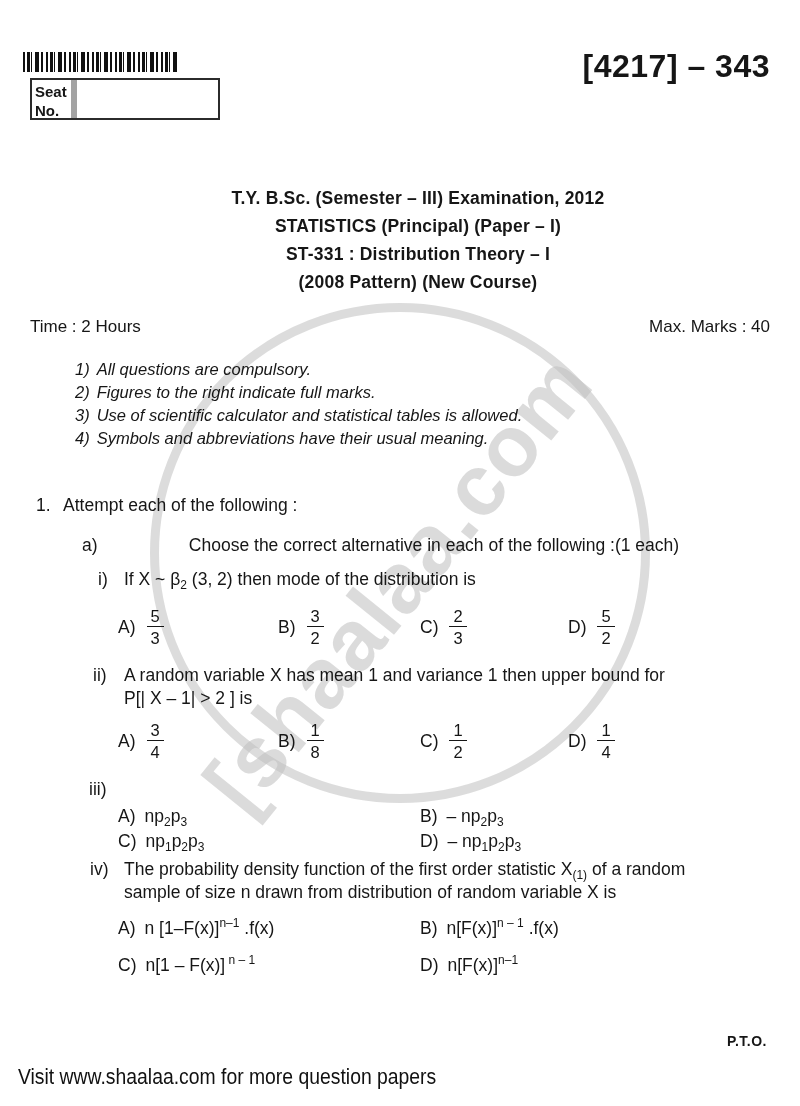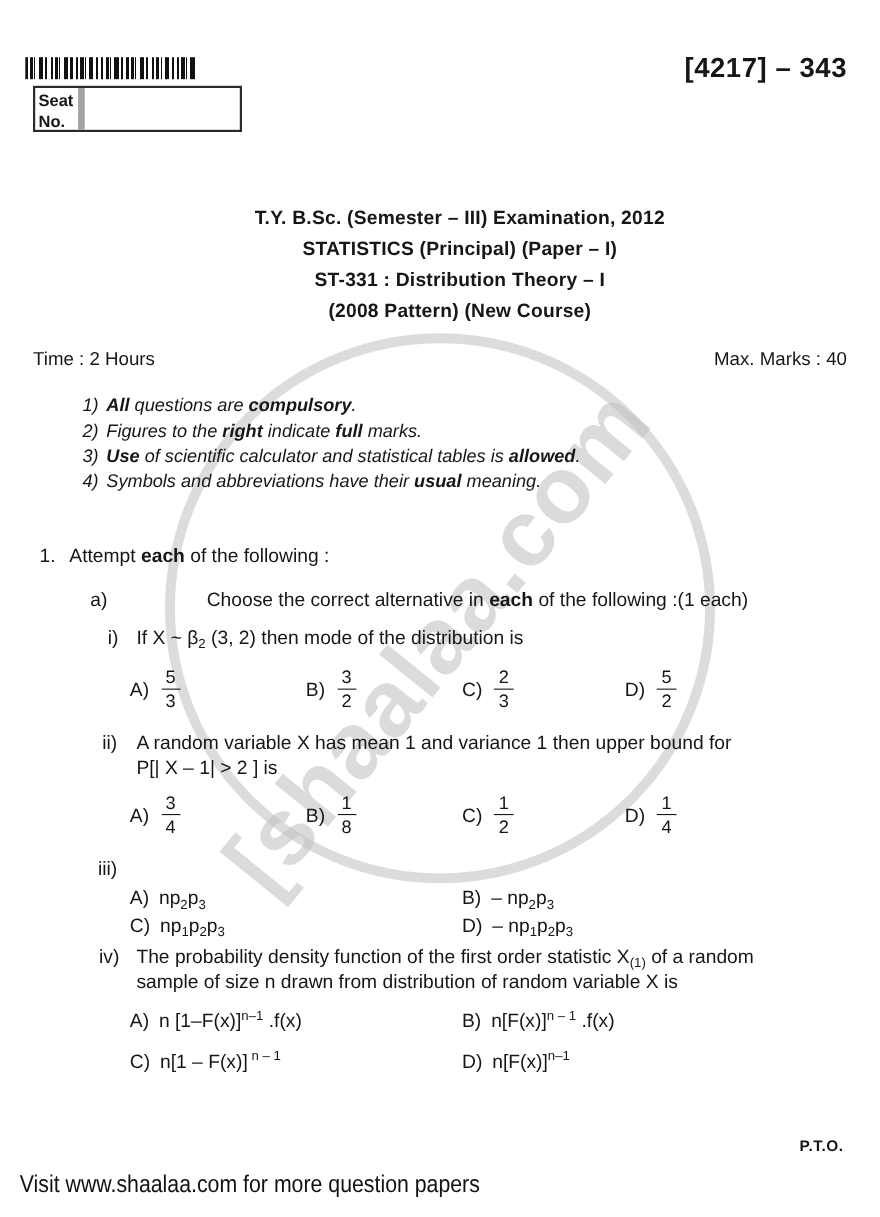--- a/index.html
+++ b/index.html
@@ -34,21 +34,21 @@
     position:absolute;left:30px;top:78px;width:190px;height:42px;
     box-sizing:border-box;border:2px solid #2b2b2b;display:flex;
   }
   .seat-label{
     width:45px;box-sizing:border-box;border-right:6px solid #a3a3a3;
     font-weight:bold;font-size:15px;line-height:19px;padding:2px 0 0 3px;
   }
   .seat-entry{flex:1;}
   .paper-code{
     position:absolute;right:30px;top:48px;
-    font-weight:bold;font-size:25px;letter-spacing:.5px;
+    font-weight:bold;font-size:32px;letter-spacing:.5px;
   }
 
   
   .title-block{
     position:absolute;left:0;top:184px;width:790px;text-align:center;
     font-weight:bold;font-size:17.5px;line-height:28px;letter-spacing:.2px;margin-left:23px;
   }
 
   
   .meta-row{
@@ -68,21 +68,21 @@
 
   
   .qline{position:absolute;left:0;right:28px;font-size:17.5px;}
   .qnum{position:absolute;left:36px;top:0;}
   .qa-label{position:absolute;left:82px;top:0;}
   .sub-label{position:absolute;top:0;}
   .qtext{margin-left:124px;}
   .qtext-a{margin-left:96px;display:flex;justify-content:center;}
   .qtext-1{margin-left:63px;}
   .marks{font-weight:normal;}
-  b{font-weight:bold;}
+  b{font-weight:normal;}
   sub{font-size:12px;vertical-align:-4px;line-height:0;}
   sup{font-size:12px;vertical-align:7px;line-height:0;}
 
   
   .optrow{position:absolute;left:0;right:0;height:52px;}
   .opt{position:absolute;top:0;display:flex;align-items:center;gap:11px;font-size:17.5px;}
   .c1{left:118px;} .c2{left:278px;} .c3{left:420px;} .c4{left:568px;}
   .frac{display:inline-flex;flex-direction:column;align-items:center;
         font-size:16.5px;line-height:20px;}
   .fn{padding:0 4px;}

